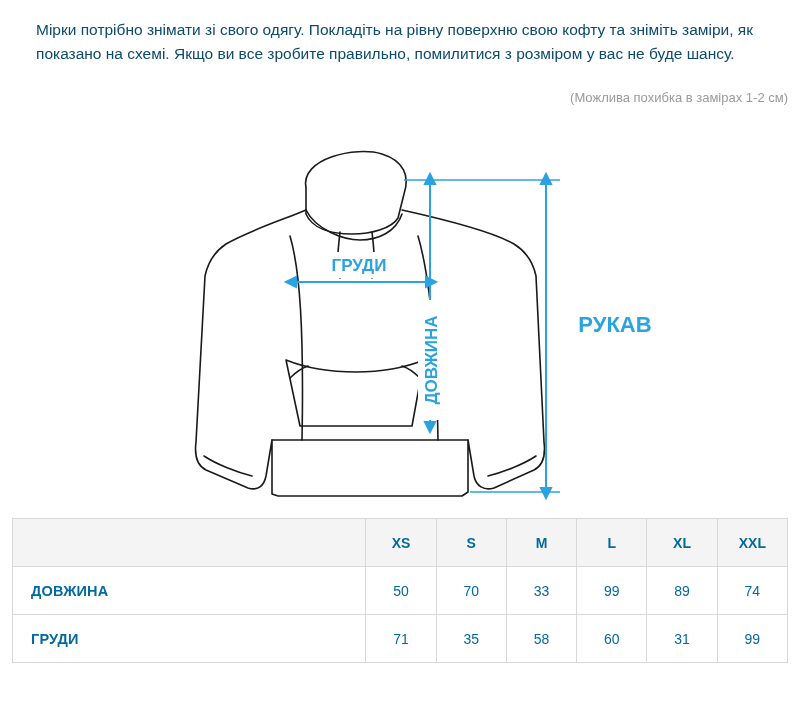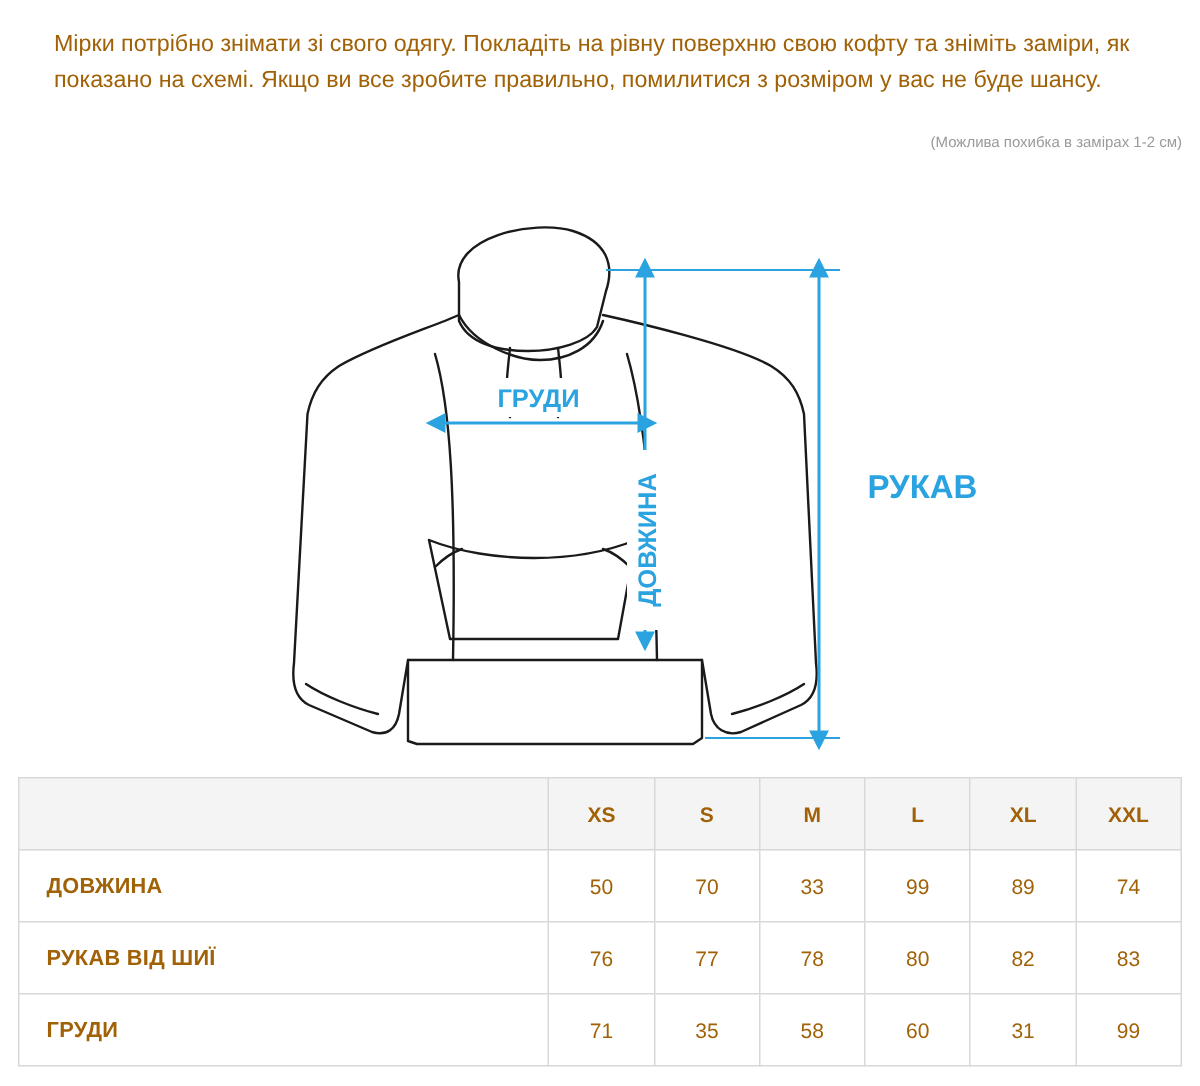--- a/index.html
+++ b/index.html
@@ -15,27 +15,27 @@
     position: relative;
     overflow: hidden;
   }
   .intro {
     position: absolute;
     left: 36px;
     top: 18px;
     width: 740px;
     font-size: 15.5px;
     line-height: 1.55;
-    color: #a16207;
+    color: #0c4a6e;
   }
   .note {
     position: absolute;
     right: 12px;
     top: 90px;
-    font-size: 10px;
+    font-size: 13px;
     color: #9a9a9a;
     text-align: right;
   }
   .diagram {
     position: absolute;
     left: 0;
     top: 110px;
     width: 800px;
     height: 400px;
   }
@@ -49,21 +49,21 @@
     border-collapse: collapse;
     width: 776px;
     font-size: 14px;
   }
   table.size-table th,
   table.size-table td {
     border: 1px solid #d8d8d8;
     height: 45px;
     text-align: center;
     font-weight: normal;
-    color: #a16207;
+    color: #0369a1;
   }
   table.size-table thead th {
     background: #f4f4f4;
     font-weight: bold;
     font-size: 14px;
   }
   table.size-table thead th.corner {
     background: #f4f4f4;
     border-left: 1px solid #d8d8d8;
   }
@@ -187,29 +187,20 @@
       <tr>
         <td class="rowhead">ДОВЖИНА</td>
         <td>50</td>
         <td>70</td>
         <td>33</td>
         <td>99</td>
         <td>89</td>
         <td>74</td>
       </tr>
       <tr>
-        <td class="rowhead">РУКАВ ВІД ШИЇ</td>
-        <td>76</td>
-        <td>77</td>
-        <td>78</td>
-        <td>80</td>
-        <td>82</td>
-        <td>83</td>
-      </tr>
-      <tr>
         <td class="rowhead">ГРУДИ</td>
         <td>71</td>
         <td>35</td>
         <td>58</td>
         <td>60</td>
         <td>31</td>
         <td>99</td>
       </tr>
     </tbody>
   </table>

